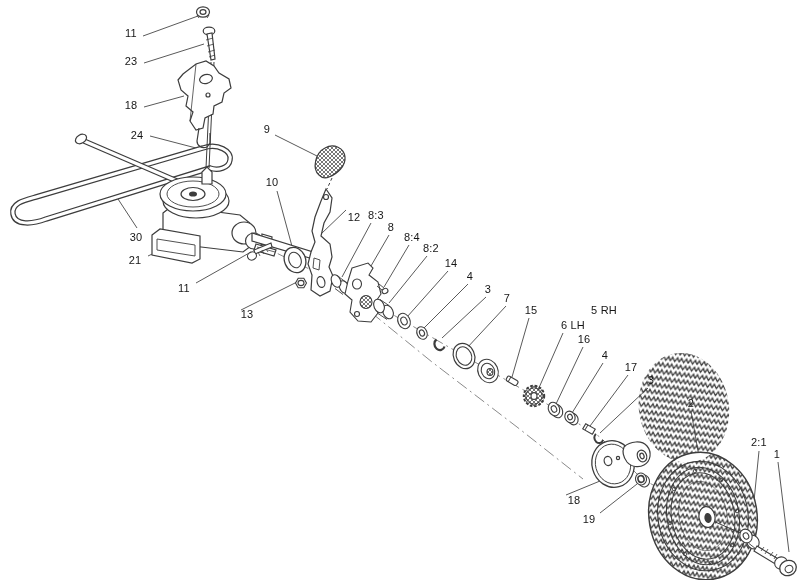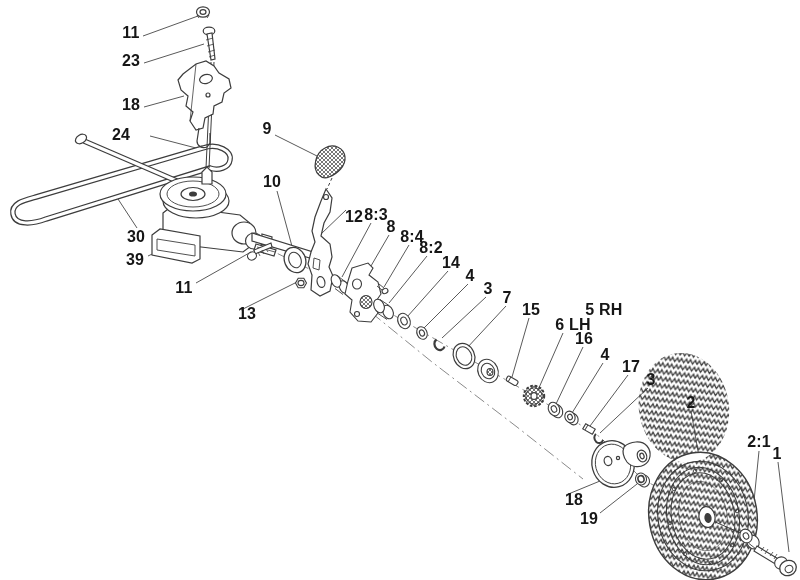--- a/index.html
+++ b/index.html
@@ -1,20 +1,20 @@
 <!DOCTYPE html>
 <html><head>
 <meta charset="utf-8">
 <style>
   html,body{margin:0;padding:0;background:#ffffff;}
   .stage{position:relative;width:800px;height:580px;background:#fff;overflow:hidden;
          font-family:"Liberation Sans",sans-serif;}
   .stage svg{position:absolute;left:0;top:0;}
-  .callout{position:absolute;transform:translate(-50%,-50%);font-size:16px;line-height:1;
-           color:#161616;white-space:nowrap;letter-spacing:.2px;font-weight:bold;}
+  .callout{position:absolute;transform:translate(-50%,-50%);font-size:11px;line-height:1;
+           color:#161616;white-space:nowrap;letter-spacing:.2px;}
 </style>
 </head>
 <body>
 
 <div class="stage">
 
 <svg width="800" height="580" viewBox="0 0 800 580">
   <defs>
     <pattern id="xh" width="4" height="4" patternUnits="userSpaceOnUse">
       <path d="M0,4 L4,0 M0,0 L4,4" stroke="#3d3d3d" stroke-width="0.7"></path>
@@ -252,24 +252,24 @@
     <path d="M761,551 L764,547 M765,554 L768,549 M770,556 L773,552 M774,559 L777,554" fill="none" stroke-width="0.8"></path>
     <ellipse cx="781" cy="563" rx="6.5" ry="6" transform="rotate(-24 781 563)"></ellipse>
     <ellipse cx="788" cy="568" rx="8.5" ry="7.5" transform="rotate(-24 788 568)" stroke-width="1.3"></ellipse>
     <ellipse cx="789" cy="569" rx="4" ry="3.5" transform="rotate(-24 789 569)" fill="none"></ellipse>
   </g>
 </svg>
 
   <div class="callout" style="left:131px;top:33px">11</div>
   <div class="callout" style="left:131px;top:61px">23</div>
   <div class="callout" style="left:131px;top:105px">18</div>
-  <div class="callout" style="left:121px;top:135px">24</div>
+  <div class="callout" style="left:137px;top:135px">24</div>
   <div class="callout" style="left:267px;top:129px">9</div>
   <div class="callout" style="left:136px;top:237px">30</div>
-  <div class="callout" style="left:135px;top:260px">39</div>
+  <div class="callout" style="left:135px;top:260px">21</div>
   <div class="callout" style="left:272px;top:182px">10</div>
   <div class="callout" style="left:354px;top:217px">12</div>
   <div class="callout" style="left:376px;top:215px">8:3</div>
   <div class="callout" style="left:391px;top:227px">8</div>
   <div class="callout" style="left:412px;top:237px">8:4</div>
   <div class="callout" style="left:431px;top:248px">8:2</div>
   <div class="callout" style="left:451px;top:263px">14</div>
   <div class="callout" style="left:470px;top:276px">4</div>
   <div class="callout" style="left:488px;top:289px">3</div>
   <div class="callout" style="left:184px;top:288px">11</div>

